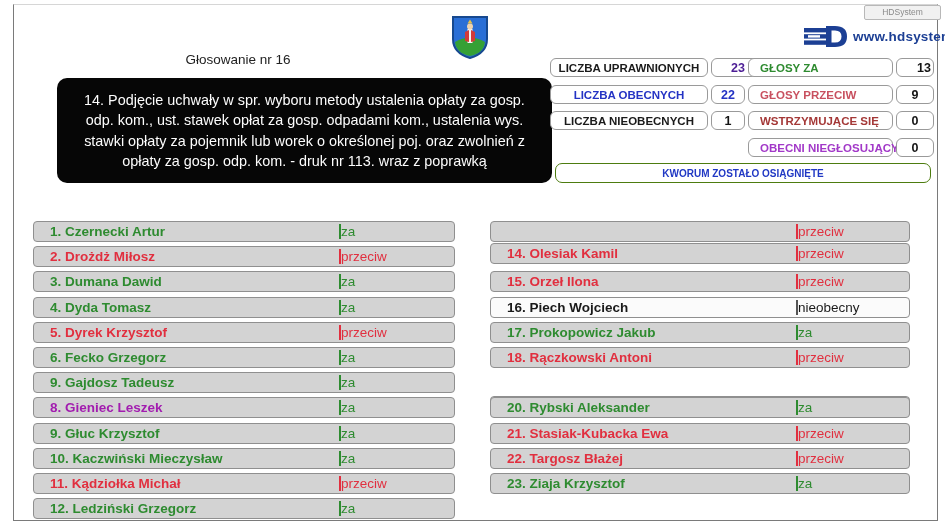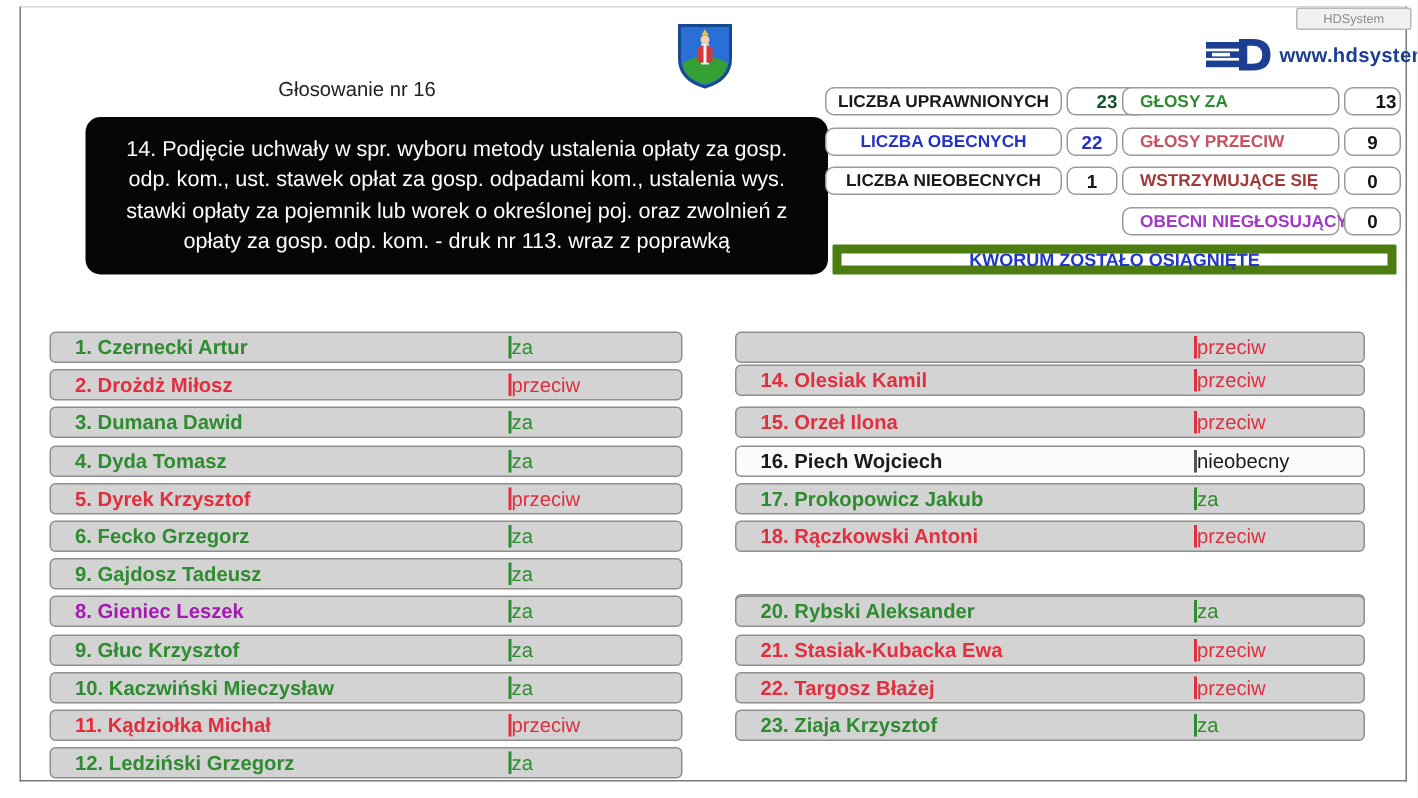--- a/index.html
+++ b/index.html
@@ -18,22 +18,22 @@
   .vote-title{left:33px;top:52px;width:410px;text-align:center;font-size:13.5px;color:#222;font-weight:500;}
   .resolution{left:33px;top:78px;width:495px;height:105px;background:#060606;color:#fdfdfd;border-radius:10px;
               display:flex;align-items:center;justify-content:center;text-align:center;
               font-size:14.4px;line-height:20.5px;padding:8px 15px;margin-left:24px;}
   
   .statbox{height:19px;border:1px solid #9a9a9a;border-radius:6px;background:#fff;display:flex;
            align-items:center;font-weight:700;white-space:nowrap;}
   .stat-center{justify-content:center;font-size:11.5px;}
   .stat-leftpad{padding-left:11px;font-size:11.5px;}
   .stat-val{justify-content:center;font-size:12.5px;color:#141414;}
-  .quorum{left:555px;top:163px;width:376px;height:20px;border:6px solid #4d7c0f;border-radius:1px;background:#fff;
-          display:flex;align-items:center;justify-content:center;font-size:12px;font-weight:700;color:#2038c4;}
+  .quorum{left:555px;top:163px;width:376px;height:20px;border:1px solid #4d7c0f;border-radius:7px;background:#fff;
+          display:flex;align-items:center;justify-content:center;font-size:10px;font-weight:700;color:#2038c4;}
   
   .vote-row{height:21px;background:#d3d3d3;border:1px solid #8f8f8f;border-radius:4px;}
   .vote-row.nieobecny{background:#fbfbfb;}
   .vname{position:absolute;left:16px;top:0;line-height:19px;font-size:13.5px;font-weight:700;white-space:nowrap;}
   .vdiv{position:absolute;left:305px;top:2px;bottom:2px;width:2px;}
   .vval{position:absolute;left:307px;right:2px;top:0;line-height:19px;
         font-size:13.5px;font-weight:400;}
 </style>
 </head>
 <body>
@@ -70,21 +70,21 @@
     </span>
     <span class="logo-text">www.hdsystem.pl</span>
   </div>
 
   <div class="abs vote-title">Głosowanie nr 16</div>
 
   <div class="abs resolution">14. Podjęcie uchwały w spr. wyboru metody ustalenia opłaty za gosp. odp. kom., ust. stawek opłat za gosp. odpadami kom., ustalenia wys. stawki opłaty za pojemnik lub worek o określonej poj. oraz zwolnień z opłaty za gosp. odp. kom. - druk nr 113. wraz z poprawką</div>
 
   <div id="stats-layer">
       <div class="abs statbox stat-center" style="left: 550px; top: 58px; width: 158px; color: rgb(26, 26, 26);">LICZBA UPRAWNIONYCH</div>
-      <div class="abs statbox stat-val" style="left: 711px; top: 58px; width: 54px; color: #14532d; border-radius: 6px;">23</div>
+      <div class="abs statbox stat-val" style="left: 711px; top: 58px; width: 54px; color: #4c1d95; border-radius: 6px;">23</div>
       <div class="abs statbox stat-center" style="left: 550px; top: 85px; width: 158px; color: rgb(36, 51, 196);">LICZBA OBECNYCH</div>
       <div class="abs statbox stat-val" style="left: 711px; top: 85px; width: 34px; color: rgb(36, 51, 196);">22</div>
       <div class="abs statbox stat-center" style="left: 550px; top: 111px; width: 158px; color: rgb(26, 26, 26);">LICZBA NIEOBECNYCH</div>
       <div class="abs statbox stat-val" style="left: 711px; top: 111px; width: 34px; color: rgb(20, 20, 20);">1</div>
       <div class="abs statbox stat-leftpad" style="left: 748px; top: 58px; width: 145px; color: rgb(46, 139, 48);">GŁOSY ZA</div>
       <div class="abs statbox stat-val" style="left: 896px; top: 58px; width: 38px; color: rgb(20, 20, 20); padding-left: 18px;">13</div>
       <div class="abs statbox stat-leftpad" style="left: 748px; top: 85px; width: 145px; color: rgb(200, 80, 95);">GŁOSY PRZECIW</div>
       <div class="abs statbox stat-val" style="left: 896px; top: 85px; width: 38px; color: rgb(20, 20, 20);">9</div>
       <div class="abs statbox stat-leftpad" style="left: 748px; top: 111px; width: 145px; color: rgb(164, 56, 55);">WSTRZYMUJĄCE SIĘ</div>
       <div class="abs statbox stat-val" style="left: 896px; top: 111px; width: 38px; color: rgb(20, 20, 20);">0</div>

